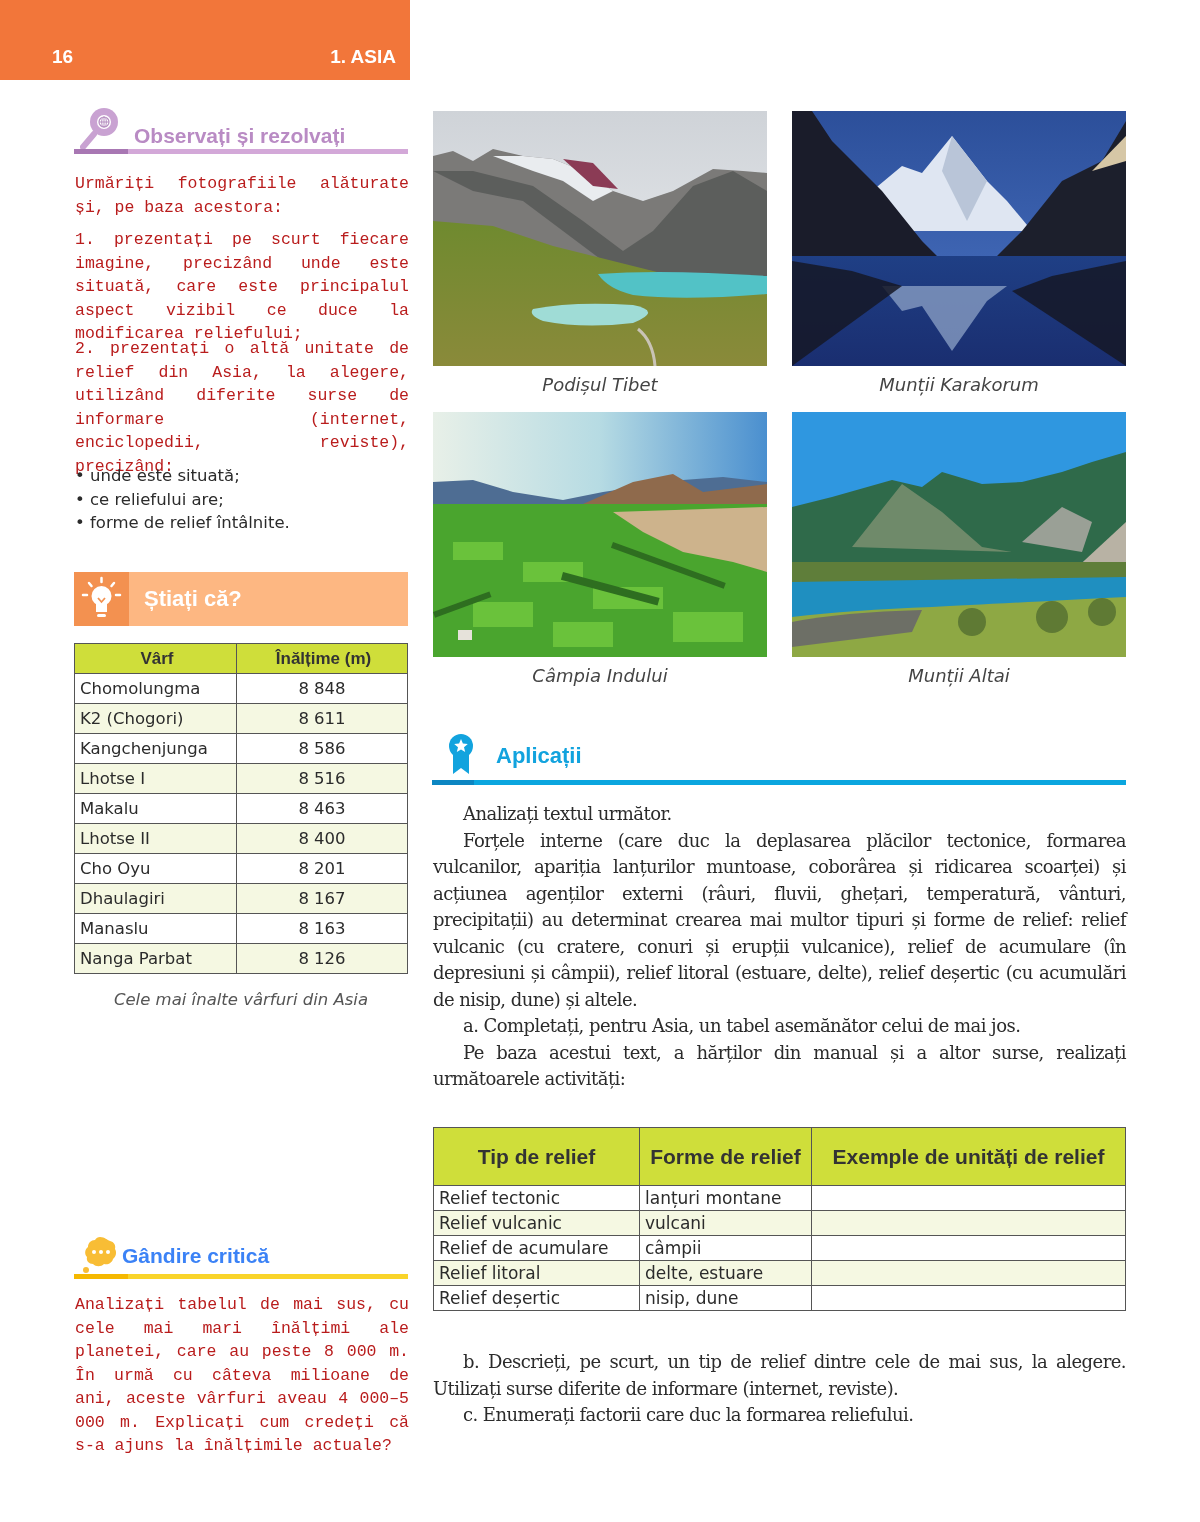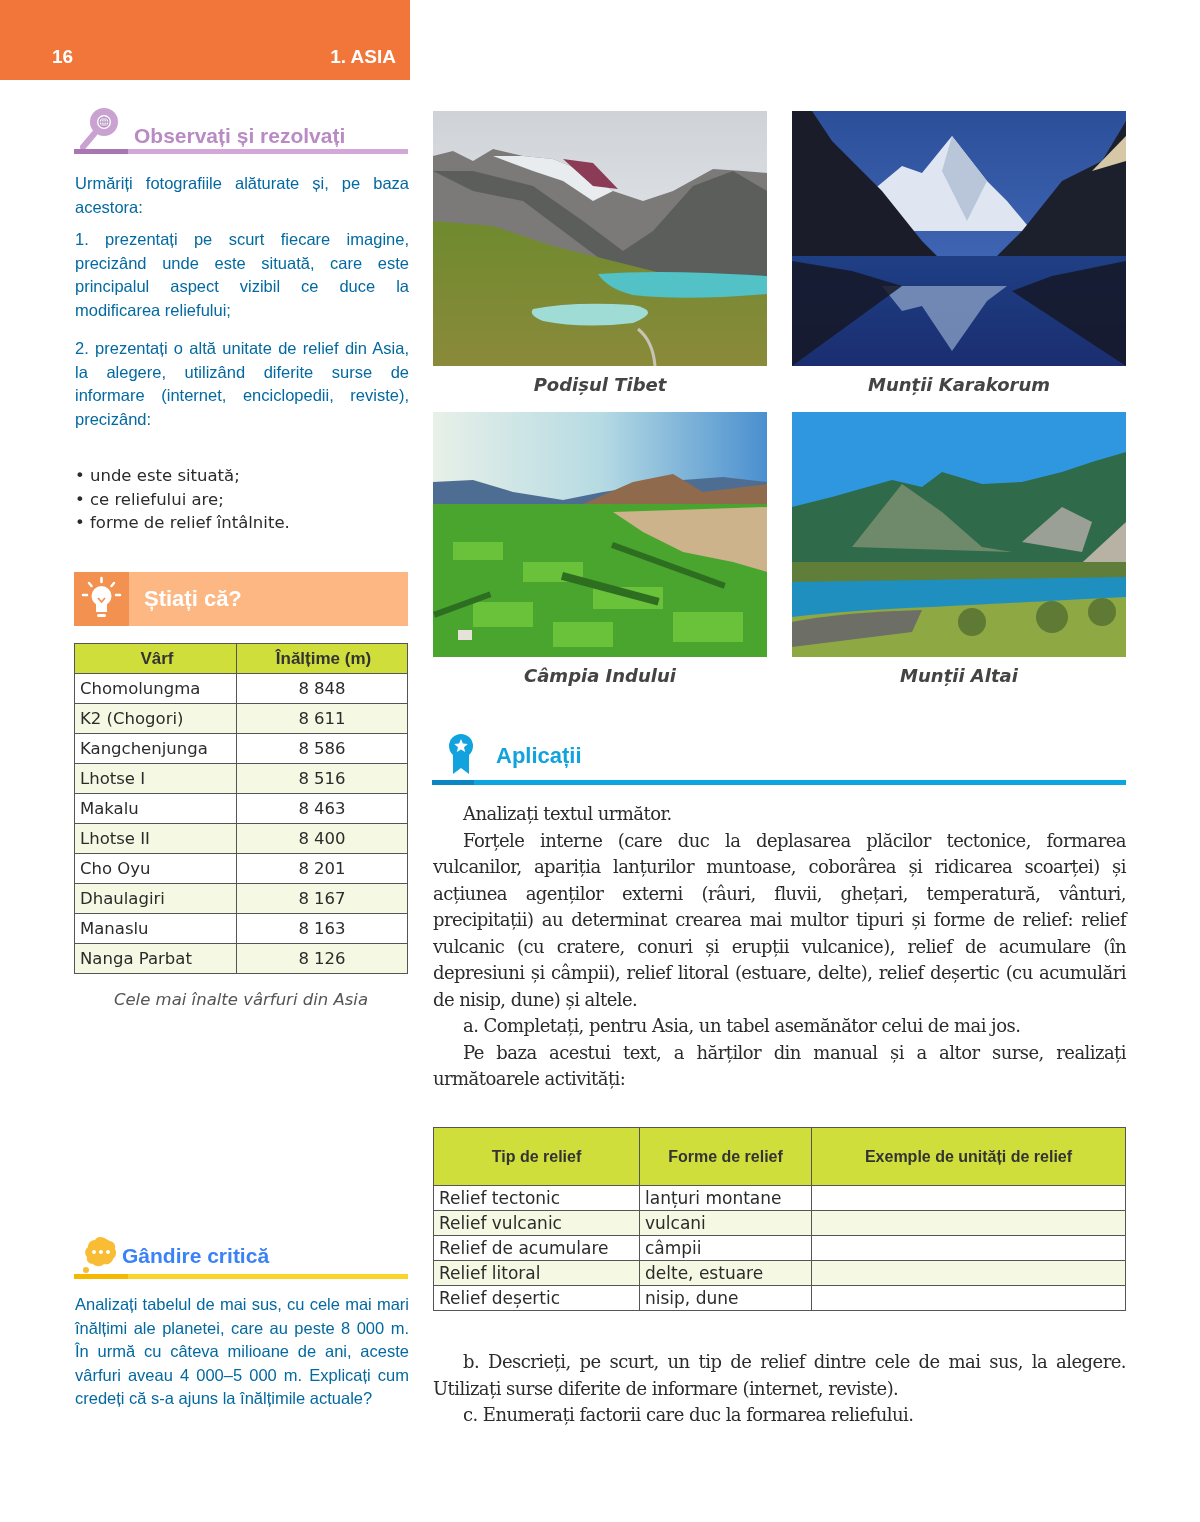--- a/index.html
+++ b/index.html
@@ -15,21 +15,21 @@
   .sec-head { position: absolute; display: flex; align-items: center; }
   .sec-title { font-family: "Liberation Sans", sans-serif; font-weight: bold; font-size: 21px; }
   .rule { position: absolute; height: 5px; }
 
   
   .obs-head { left: 80px; top: 106px; }
   .obs-title { color: #b98bc4; margin-left: 14px; margin-top: 12px; }
   .obs-rule { left: 74px; top: 149px; width: 334px; background: #d3a8d8; }
   .obs-rule::before { content: ""; position: absolute; left: 0; top: 0; width: 54px; height: 5px; background: #a877b3; }
 
-  .lefttext { position: absolute; left: 75px; width: 334px; font-family: Liberation Sans, sans-serif; font-size: 16.5px; line-height: 23.5px; color: #0369a1; text-align: justify; }
+  .lefttext { position: absolute; left: 75px; width: 334px; font-family: Liberation Mono, monospace; font-size: 16.5px; line-height: 23.5px; color: #b91c1c; text-align: justify; }
   .p-intro { top: 172px; }
   .p-1 { top: 228px; }
   .p-2 { top: 337px; }
   .bullets { position: absolute; left: 75px; top: 432px; font-size: 16.5px; line-height: 23.5px; list-style: none; margin-top: 32px; }
   .bullets li::before { content: "\2022\00a0"; }
 
   
   .stiati { position: absolute; left: 74px; top: 572px; width: 334px; height: 54px; background: #fdb782; }
   .stiati .icbox { position: absolute; left: 0; top: 0; width: 55px; height: 54px; background: #f39150; }
   .stiati .title { position: absolute; left: 70px; top: 14px; color: #fff; font-family: "Liberation Sans", sans-serif; font-weight: bold; font-size: 22px; }
@@ -51,40 +51,40 @@
   .gand-rule::before { content: ""; position: absolute; left: 0; top: 0; width: 54px; height: 5px; background: #f5b800; }
   .p-gand { top: 1293px; }
 
   
   .photo { position: absolute; width: 334px; overflow: hidden; }
   .photo svg { display: block; width: 100%; height: 100%; }
   .ph-tibet { left: 433px; top: 111px; height: 255px; }
   .ph-kara { left: 792px; top: 111px; height: 255px; }
   .ph-indus { left: 433px; top: 412px; height: 245px; }
   .ph-altai { left: 792px; top: 412px; height: 245px; }
-  .cap { position: absolute; width: 334px; text-align: center; font-style: italic; font-size: 18px; color: #444; font-family: "DejaVu Sans", sans-serif; font-weight: 700; }
+  .cap { position: absolute; width: 334px; text-align: center; font-style: italic; font-size: 18px; color: #444; font-family: "DejaVu Sans", sans-serif; font-weight: 400; }
   .cap-tibet { left: 433px; top: 374px; }
   .cap-kara { left: 792px; top: 374px; }
   .cap-indus { left: 433px; top: 665px; }
   .cap-altai { left: 792px; top: 665px; }
 
   
   .apl-head { left: 448px; top: 733px; }
   .apl-title { color: #12a3de; margin-left: 22px; font-size: 22px; }
   .apl-rule { left: 432px; top: 780px; width: 694px; background: #0ba6df; }
   .apl-rule::before { content: ""; position: absolute; left: 0; top: 0; width: 42px; height: 5px; background: #0c86c2; }
 
   .serif { position: absolute; left: 433px; width: 693px; font-family: "DejaVu Serif", serif; font-size: 18px; line-height: 26.5px; color: #2b2b2b; text-align: justify; letter-spacing: -0.55px; }
   .serif p { text-indent: 30px; }
   .s1 { top: 801px; }
   .s2 { top: 1349px; }
 
   .relief { position: absolute; left: 433px; top: 1127px; width: 693px; font-size: 17px; }
   .relief th, .relief td { border: 1.5px solid #555; padding: 0 5px; height: 25px; }
-  .relief th { background: #cfde3a; font-family: "Liberation Sans", sans-serif; font-weight: bold; font-size: 16px; color: #333; height: 58px; text-align: center; line-height: 20px; }
+  .relief th { background: #cfde3a; font-family: "Liberation Sans", sans-serif; font-weight: bold; font-size: 21px; color: #333; height: 58px; text-align: center; line-height: 20px; }
   .relief tr.alt td { background: #f5f8e2; }
   .relief .c1 { width: 206px; }
   .relief .c2 { width: 172px; }
 </style>
 </head>
 <body>
 
 <div class="header">
   <span class="pg">16</span>
   <span class="ch">1. ASIA</span>

